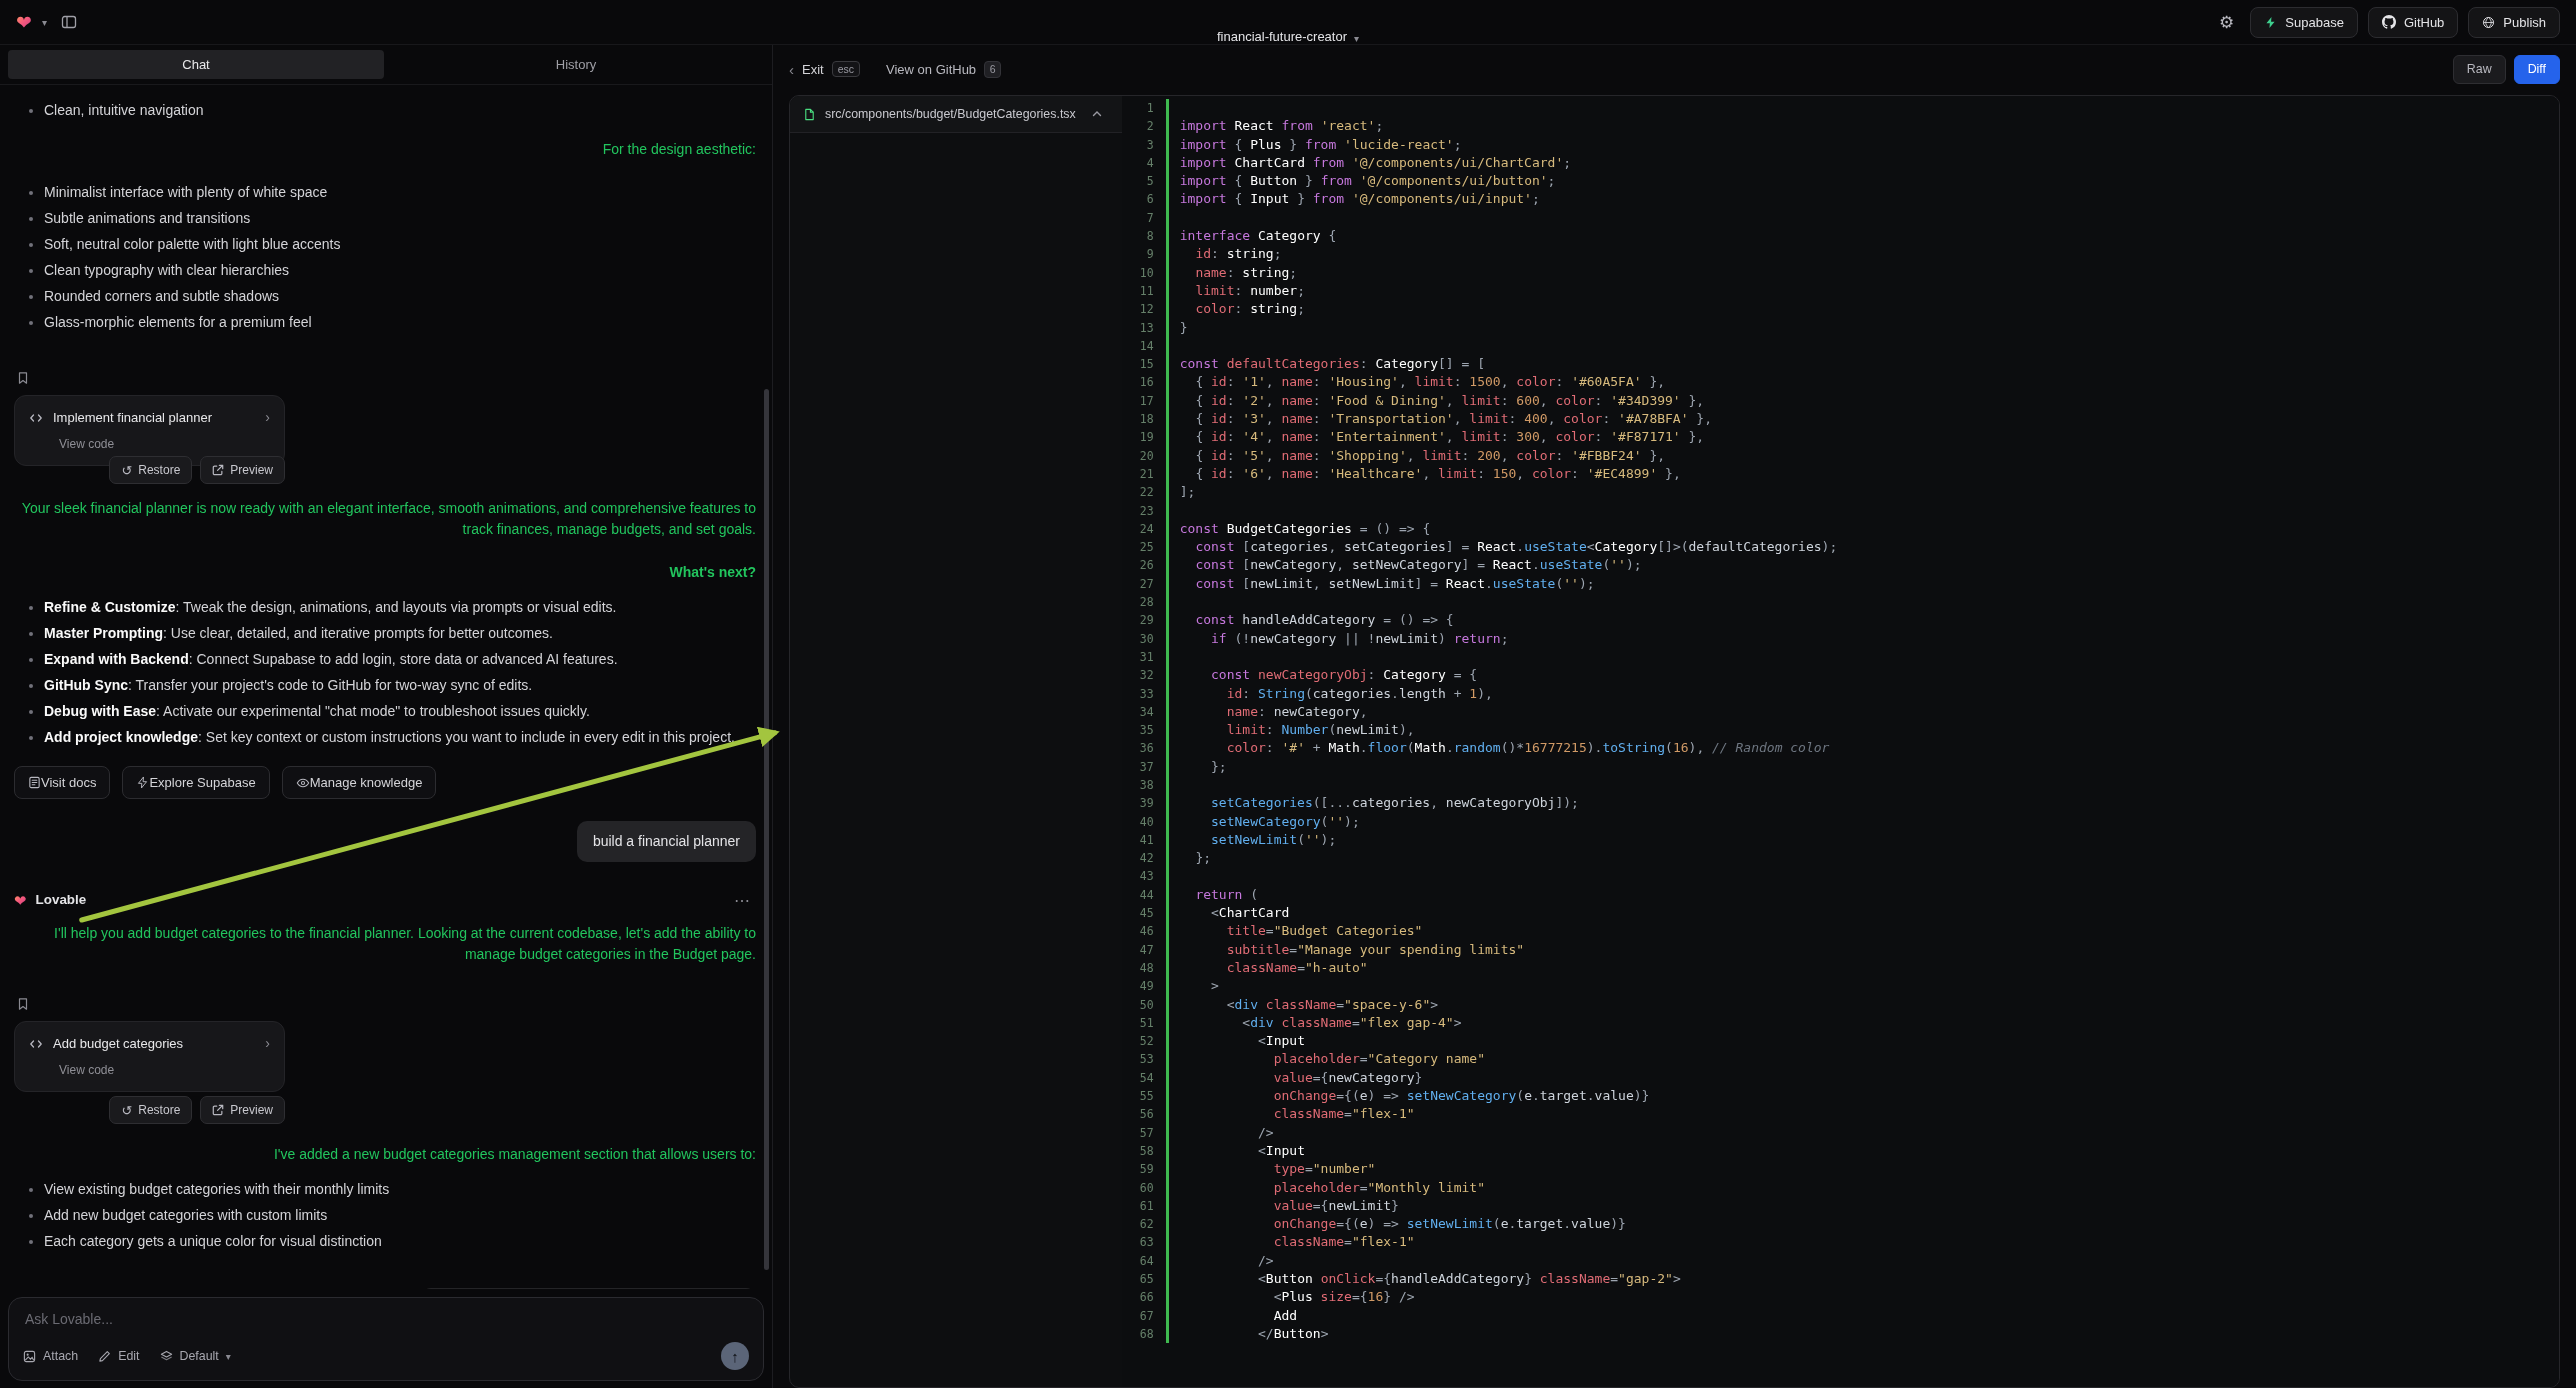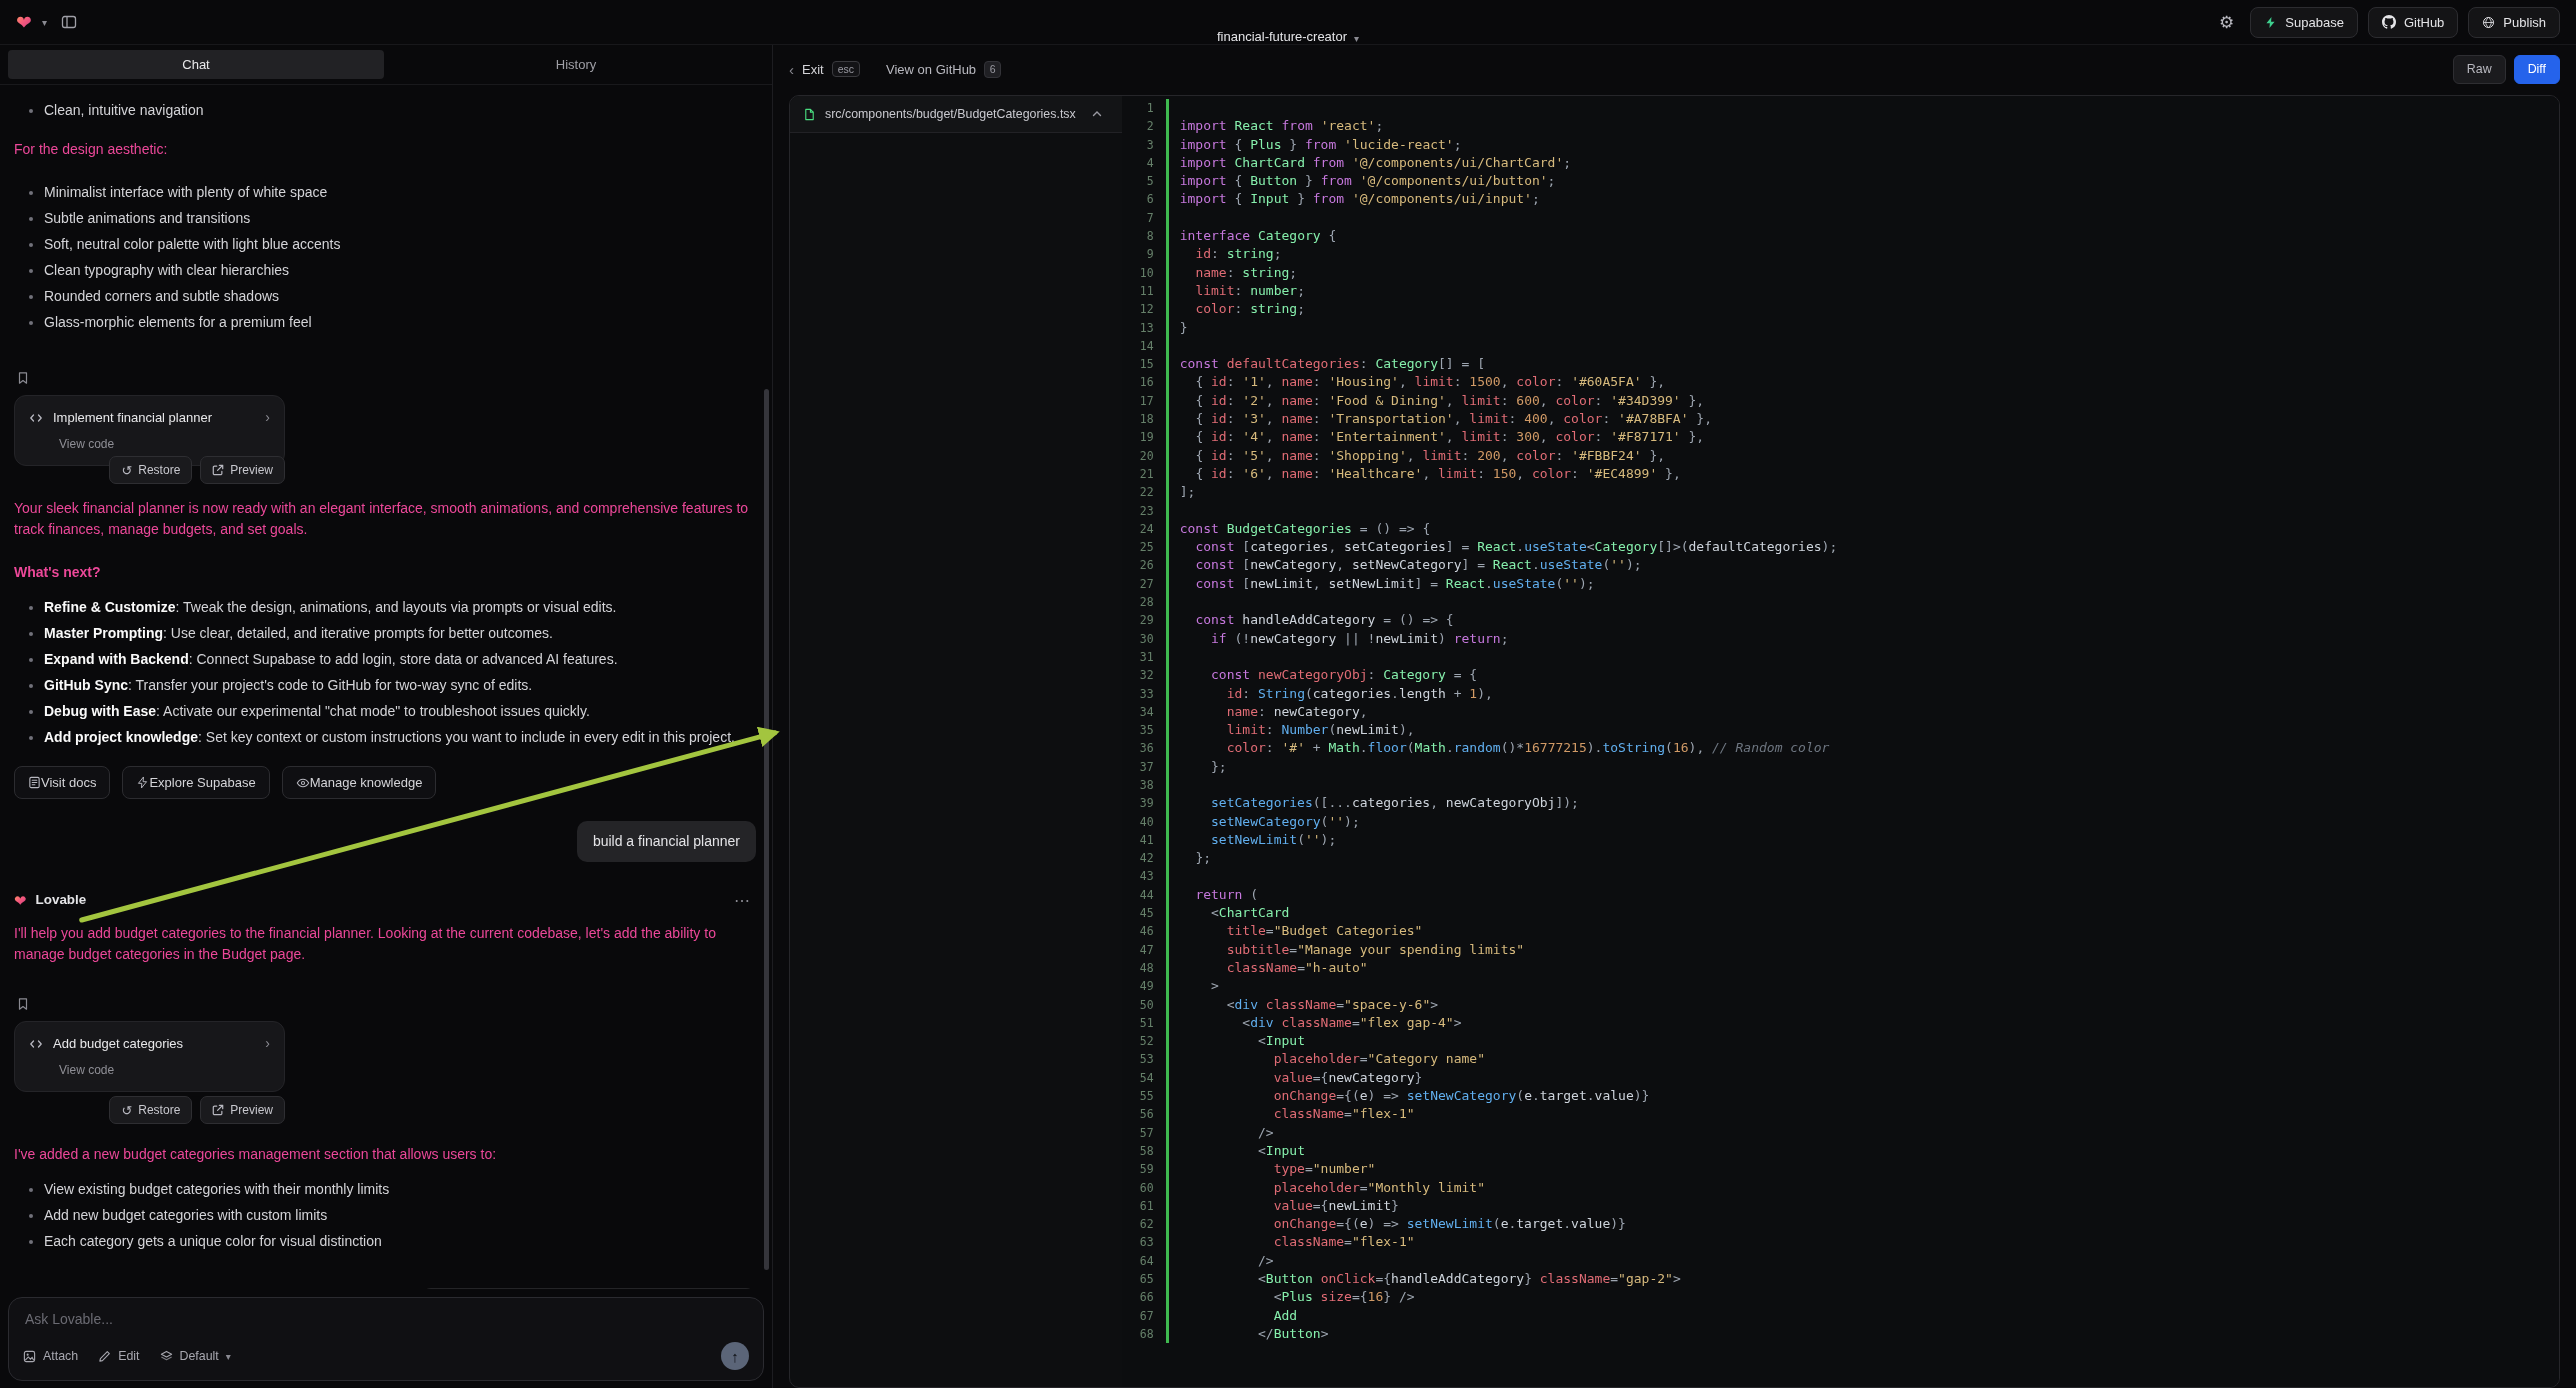--- a/index.html
+++ b/index.html
@@ -26,21 +26,21 @@
   .main { flex:1; display:flex; min-height:0; }
 
   
   .chat-panel { width:773px; flex:none; display:flex; flex-direction:column;
     background:#09090b; border-right:1px solid #1d1d21; position:relative; }
   .tabs { flex:none; display:flex; gap:4px; padding:5px 8px; border-bottom:1px solid #19191c; }
   .tab { flex:1; height:29px; display:flex; align-items:center; justify-content:center;
     border-radius:4px; font-size:13px; color:#9f9fa6; cursor:pointer; }
   .tab.active { background:#222225; color:#e8e8ea; }
   .chat-scroll { flex:1; overflow:hidden; padding:10px 16px 0 14px; font-size:14px; line-height:1.5; }
-  .chat-scroll p { margin:0; color:#ec4899; }
+  .chat-scroll p { margin:0; color:#22c55e;text-align:right; }
   ul.blist { margin:0; padding-left:30px; list-style:disc; }
   ul.blist li { margin:5px 0; color:#d4d4d8; }
   ul.blist li::marker { color:#71717a; }
   .lead { font-weight:bold; color:#fafafa; }
   .intro { margin-top:18px !important; }
   .whats { margin-top:22px !important; font-weight:bold; color:#fafafa; }
   .mt22 { margin-top:22px !important; } .mt14 { margin-top:14px !important; }
   .mt20 { margin-top:20px !important; } .mt12 { margin-top:12px !important; }
 
   .card-row { display:flex; gap:10px; margin-top:22px; align-items:flex-start;flex-direction:column; }
@@ -101,21 +101,21 @@
   .file-path { font-size:12.4px; color:#c9c9cf; }
   .collapse { margin-left:auto; color:#9a9aa2; background:none; border:none; cursor:pointer; display:flex; }
 
   .code-scroll { flex:1; overflow:hidden; background:#0c0d0f; padding-top:3px;
     font-family:"DejaVu Sans Mono", monospace; font-size:13px; line-height:18.3px; }
   .cl { display:flex; height:18.3px; white-space:pre; }
   .ln { flex:none; width:44px; text-align:right; padding-right:12px; color:#66806a; font-size:11.5px; }
   .bar { flex:none; width:3px; background:#3fb950; }
   .ct { padding-left:11px; color:#ced4dc; }
   .tk{color:#c678dd} .ts{color:#d7ba7d} .tn{color:#d19a66} .tp{color:#e06c75}
-  .tf{color:#61afef} .tt{color:#86efac} .tc{color:#6e7681;font-style:italic} .tu{color:#9da5b0}
+  .tf{color:#61afef} .tt{color:#ffffff} .tc{color:#6e7681;font-style:italic} .tu{color:#9da5b0}
 
   .annotation { position:absolute; inset:0; z-index:40; pointer-events:none; }
   svg.ic { display:block; }
 </style>
 </head>
 <body>
 
 <div class="app">
 
   <header class="topbar">

